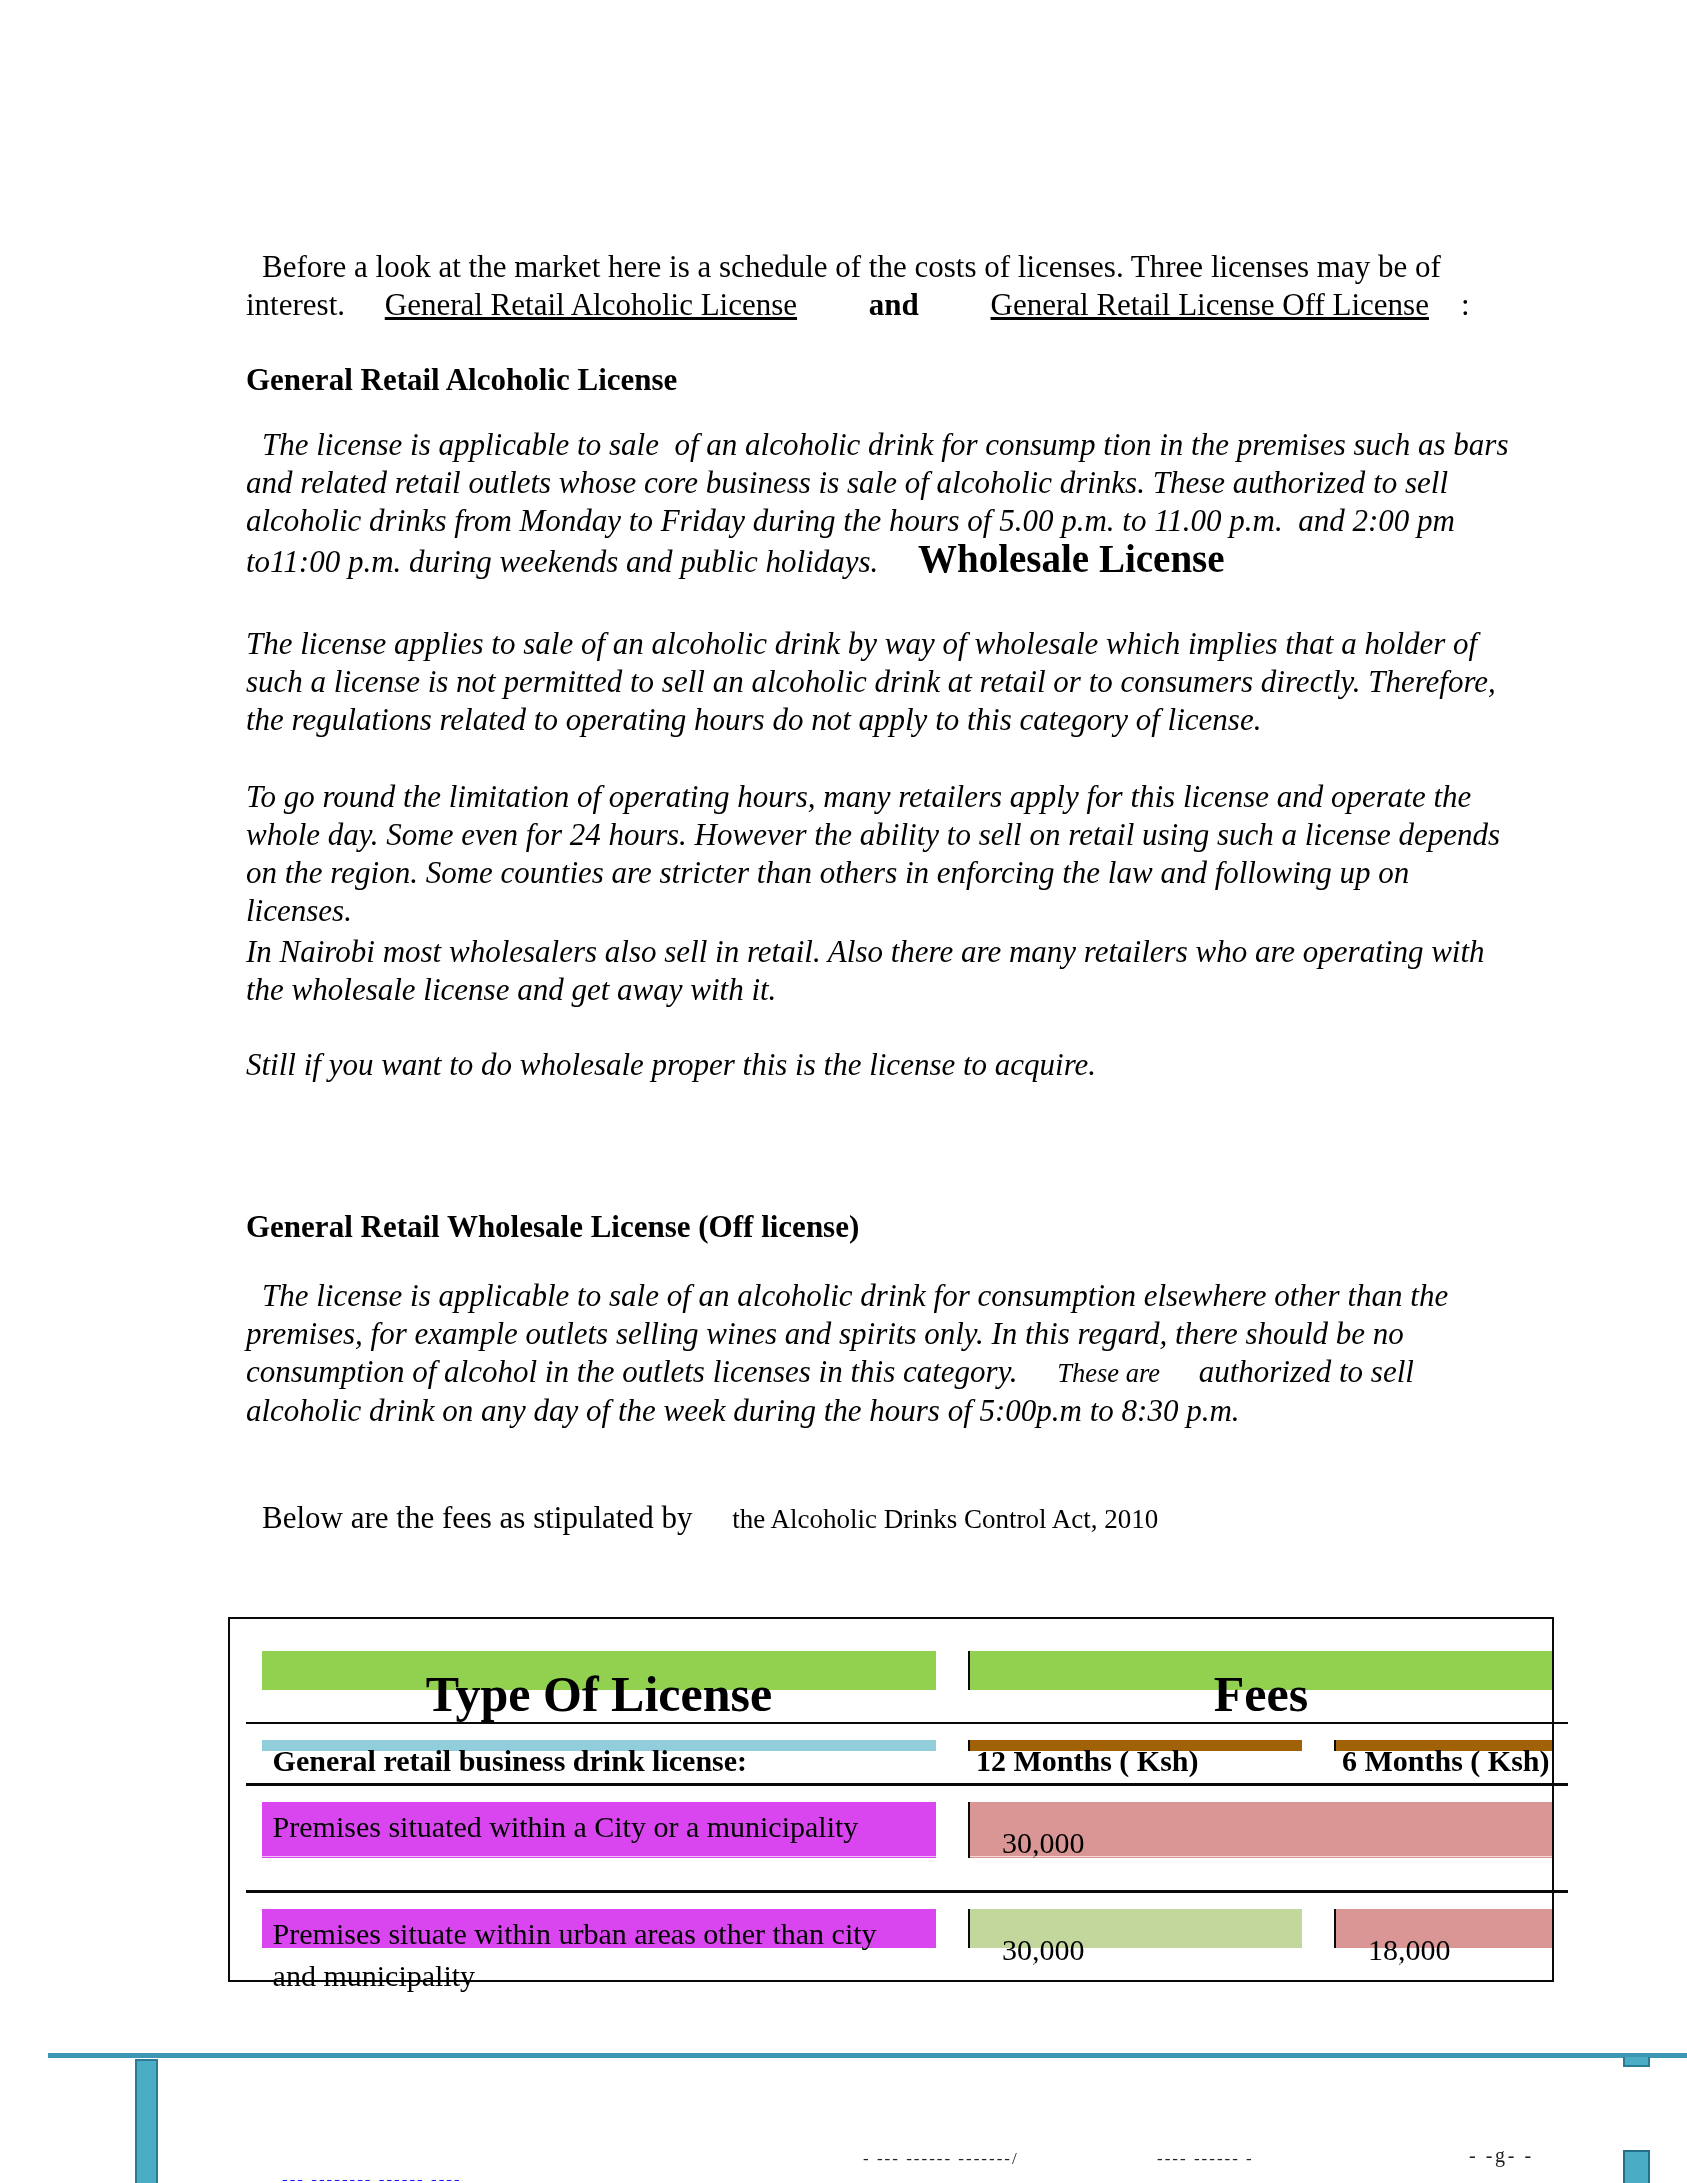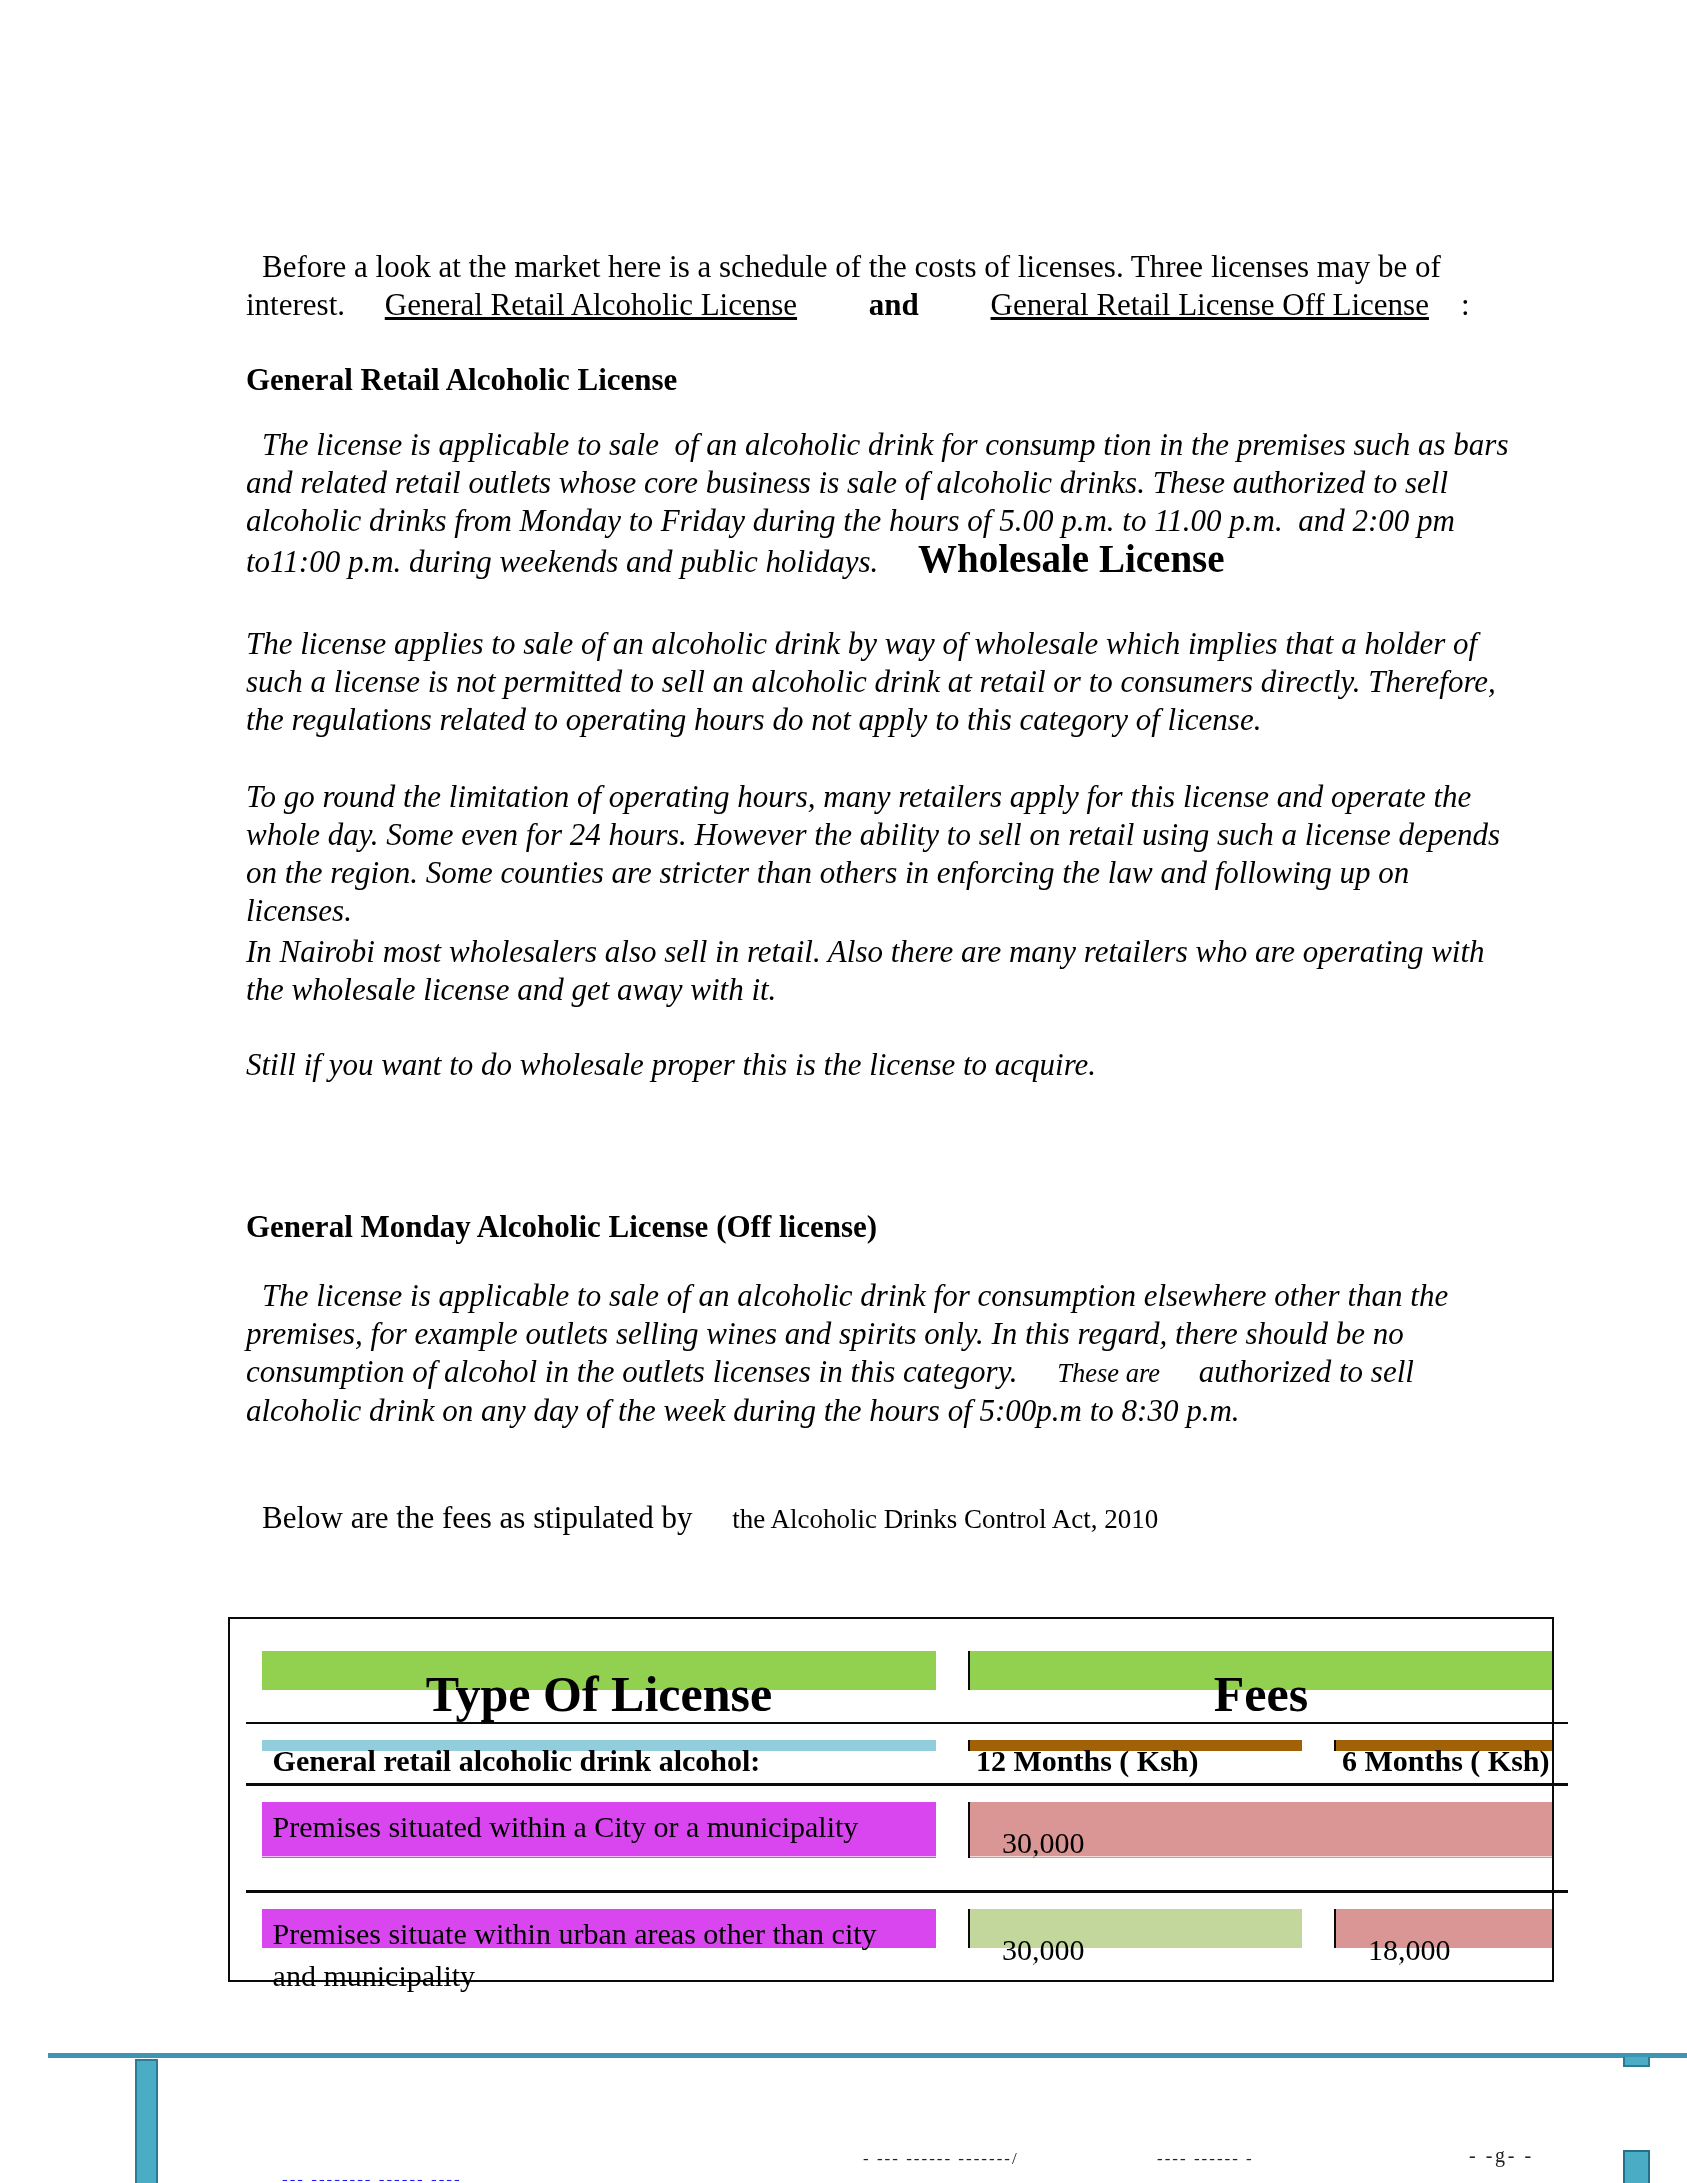--- a/index.html
+++ b/index.html
@@ -99,33 +99,33 @@
 
 <h3 class="heading block" id="h1">General Retail Alcoholic License</h3>
 
 <p class="para italic block" id="p2"><span>The license is applicable to sale  of an alcoholic drink for consump tion in the premises such as bars and related retail outlets whose core business is sale of alcoholic drinks. These authorized to sell alcoholic drinks from Monday to Friday during the hours of 5.00 p.m. to 11.00 p.m.  and 2:00 pm to11:00 p.m. during weekends and public holidays. </span><span class="inline-heading">Wholesale License</span></p>
 
 <p class="para italic block" id="p3">The license applies to sale of an alcoholic drink by way of wholesale which implies that a holder of such a license is not permitted to sell an alcoholic drink at retail or to consumers directly. Therefore, the regulations related to operating hours do not apply to this category of license.</p>
 <p class="para italic block" id="p4">To go round the limitation of operating hours, many retailers apply for this license and operate the whole day. Some even for 24 hours. However the ability to sell on retail using such a license depends on the region. Some counties are stricter than others in enforcing the law and following up on licenses.</p>
 <p class="para italic block" id="p5">In Nairobi most wholesalers also sell in retail. Also there are many retailers who are operating with the wholesale license and get away with it.</p>
 <p class="para italic block" id="p6">Still if you want to do wholesale proper this is the license to acquire.</p>
 
-<h3 class="heading block" id="h2">General Monday Alcoholic License (Off license)</h3>
+<h3 class="heading block" id="h2">General Retail Wholesale License (Off license)</h3>
 
 <p class="para italic block" id="p7"><span>The license is applicable to sale of an alcoholic drink for consumption elsewhere other than the premises, for example outlets selling wines and spirits only. In this regard, there should be no consumption of alcohol in the outlets licenses in this category. </span><span class="small-run">These are </span><span>authorized to sell alcoholic drink on any day of the week during the hours of 5:00p.m to 8:30 p.m.</span></p>
 
 <p class="para block" id="p8"><span>Below are the fees as stipulated by </span><span class="act-run">the Alcoholic Drinks Control Act, 2010</span></p>
 
 <div id="fees-table">
   <div class="t-row head-row">
     <div class="t-cell first c1 head-cell">Type Of License</div>
     <div class="t-cell head-cell" style="flex:1">Fees</div>
   </div>
   <div class="t-row sub-row">
-    <div class="t-cell first c1 sub-cell sub-type">General retail alcoholic drink alcohol:</div>
+    <div class="t-cell first c1 sub-cell sub-type">General retail business drink license:</div>
     <div class="t-cell c2 sub-cell sub-months">12 Months ( Ksh)</div>
     <div class="t-cell c3 sub-cell sub-months">6 Months ( Ksh)</div>
   </div>
   <div class="t-row data-row row-a">
     <div class="t-cell first c1 label-cell midline">Premises situated  within a City or a municipality</div>
     <div class="t-cell c3 fee6-cell midline">
         <span class="fee-val">30,000</span>
       </div>
   </div>
   <div class="t-row data-row row-b">

